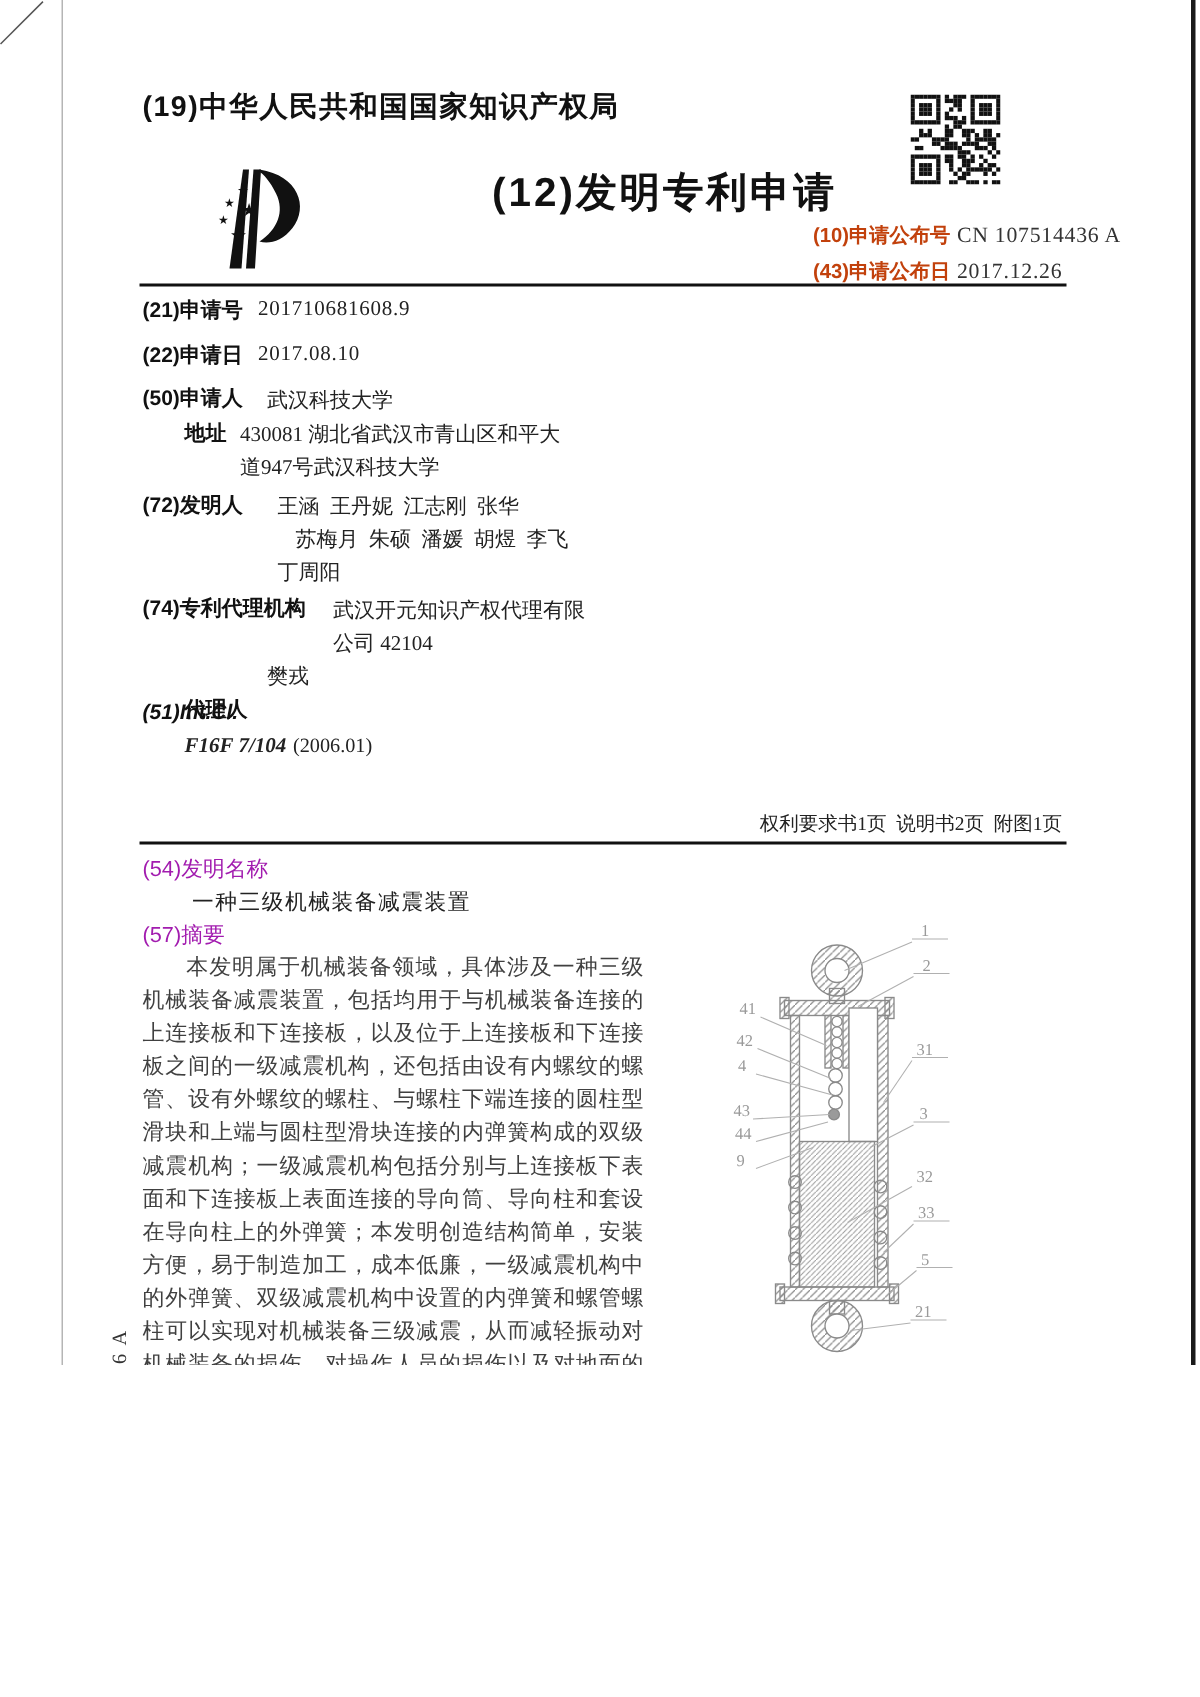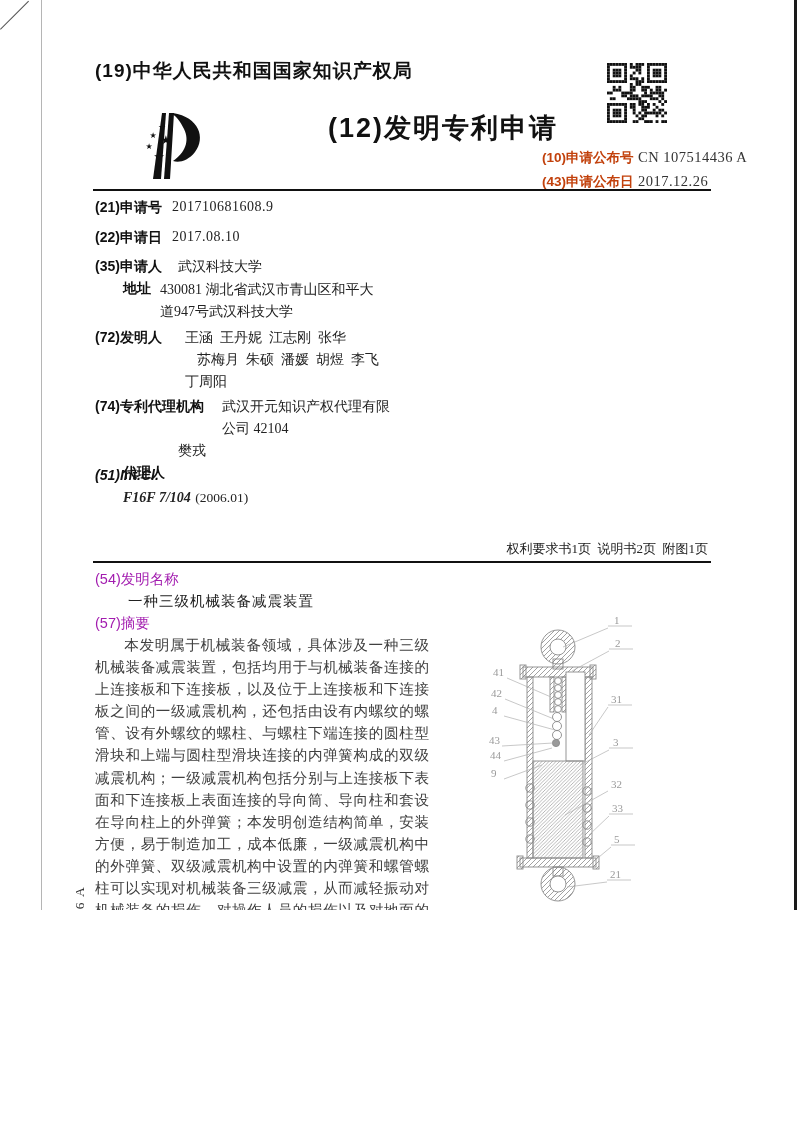--- a/index.html
+++ b/index.html
@@ -291,21 +291,21 @@
   </div>
 
   <div class="rule" style="left:93px;top:189px;width:618px;height:2px;"></div>
 
   <div class="abs" style="left:95px;top:198px;"><span class="lbl">(21)申请号</span></div>
   <div class="abs val" style="left:172px;top:199px;letter-spacing:0.5px;">201710681608.9</div>
 
   <div class="abs" style="left:95px;top:228px;"><span class="lbl">(22)申请日</span></div>
   <div class="abs val" style="left:172px;top:229px;letter-spacing:0.5px;">2017.08.10</div>
 
-  <div class="abs" style="left:95px;top:257px;"><span class="lbl">(35)申请人</span></div>
+  <div class="abs" style="left:95px;top:257px;"><span class="lbl">(50)申请人</span></div>
   <div class="abs val" style="left:178px;top:258px;">武汉科技大学</div>
   <div class="abs lbl" style="left:123px;top:280px;">地址</div>
   <div class="abs val" style="left:160px;top:281px;">430081 湖北省武汉市青山区和平大</div>
   <div class="abs val" style="left:160px;top:303px;">道947号武汉科技大学</div>
 
   <div class="abs" style="left:95px;top:328px;"><span class="lbl">(72)发明人</span></div>
   <div class="abs val pre" style="left:185px;top:329px;">王涵  王丹妮  江志刚  张华</div>
   <div class="abs val pre" style="left:197px;top:351px;">苏梅月  朱硕  潘媛  胡煜  李飞</div>
   <div class="abs val pre" style="left:185px;top:373px;">丁周阳</div>
 

